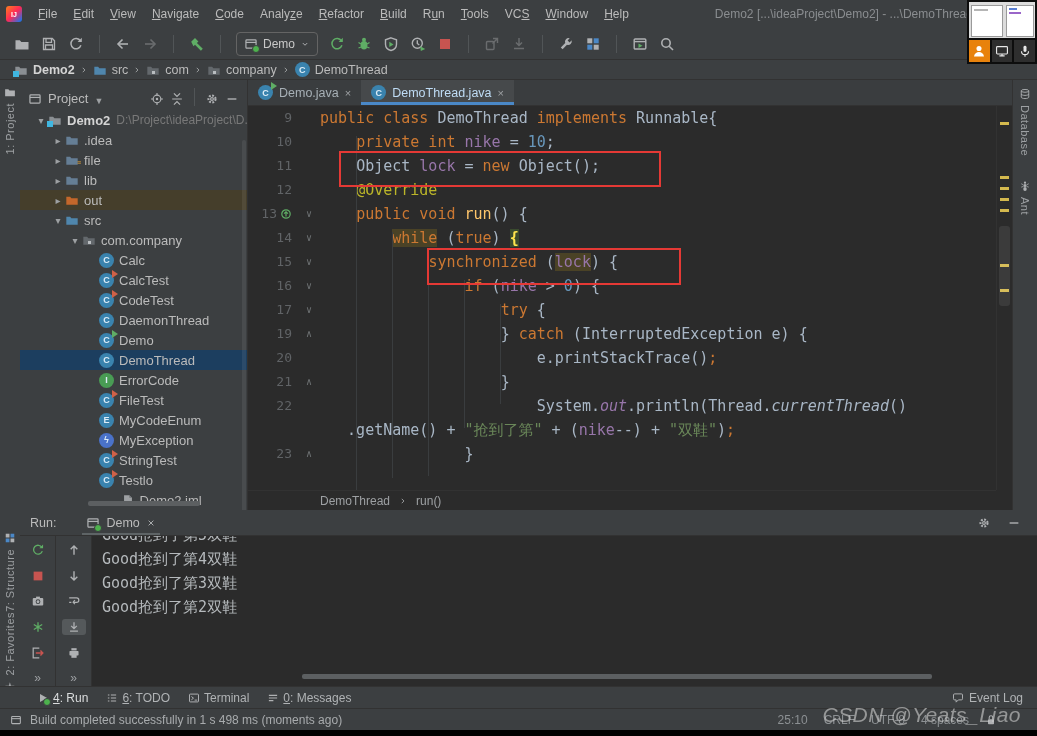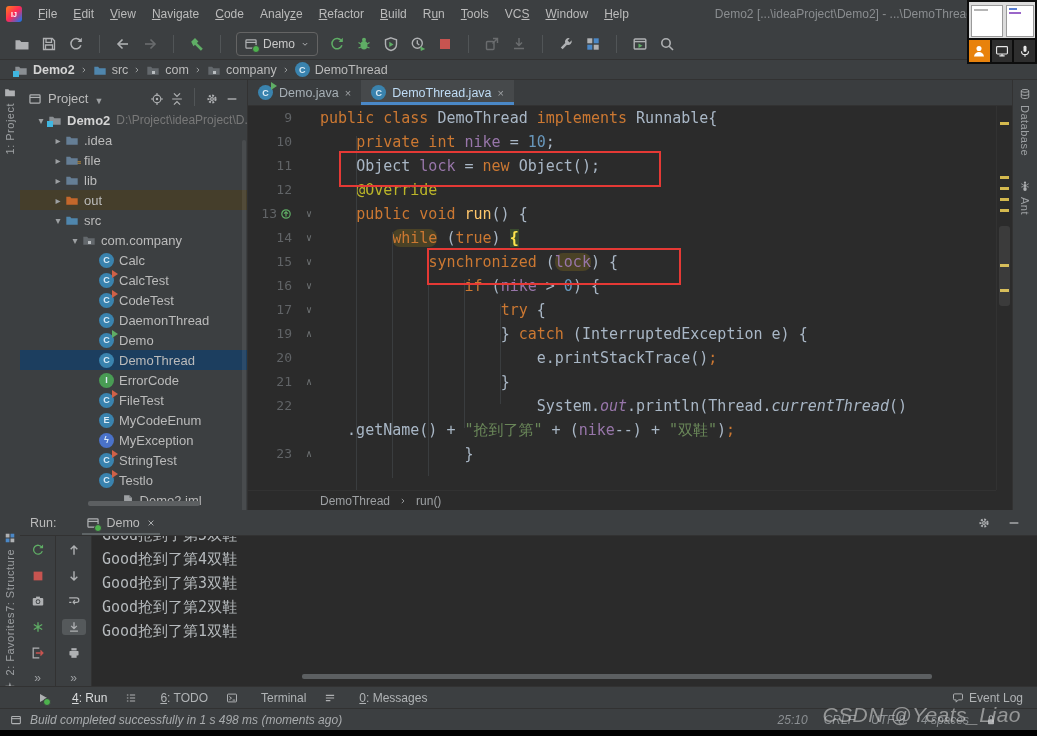--- a/index.html
+++ b/index.html
@@ -70,21 +70,21 @@
   .etab{height:25px;display:flex;align-items:center;gap:6px;padding:0 10px;font-size:12.5px;color:#a7b0b6;}
   .etab.active{background:#46494b;color:#bfdcf5;box-shadow:inset 0 -3px 0 #4a88c7;}
   .tclose{color:#9da0a3;font-size:11px;}
   #codewrap{position:absolute;left:0;top:26px;width:748px;height:384px;font-family:"DejaVu Sans Mono",monospace;}
   .cl{height:24px;line-height:24px;display:flex;}
   .lnum{width:44px;flex:none;text-align:right;padding-right:6px;color:#606366;font-size:13px;}
   .fold{width:22px;flex:none;text-align:center;color:#6e7274;font-size:10px;}
   .ctext{white-space:pre;font-size:15px;color:#a9b7c6;}
   .kw{color:#cc7832;} .fld{color:#9876aa;} .num{color:#6897bb;} .str{color:#6a8759;}
   .ann{color:#bbb529;} .mth{color:#ffc66b;} .ital{font-style:italic;} .fldi{color:#9876aa;font-style:italic;}
-  .hlw{background:#4a4226;border-radius:8px;}
+  .hlw{background:#4a4226;border-radius:0;}
   .br{background:#3a4b2e;color:#ffe64d;font-weight:bold;}
   .hint{background:#4c5052;color:#8e9294;border-radius:7px;padding:1px 5px;font:11.5px "Liberation Sans",sans-serif;}
   .ovr{margin-left:3px;vertical-align:-2px;}
   .guide{position:absolute;width:1px;background:#3a3d3f;}
   #edcrumb{position:absolute;left:0;top:410px;width:748px;height:20px;background:#2b2b2b;display:flex;align-items:center;
            gap:8px;padding-left:72px;font-size:12px;color:#9da0a3;border-top:1px solid #323232;box-sizing:border-box;}
   #stripe{position:absolute;left:748px;top:26px;width:16px;height:384px;background:#2b2b2b;border-left:1px solid #323232;box-sizing:border-box;}
   .mark{position:absolute;left:3px;width:9px;height:3px;background:#d4b94e;}
   .sthumb{position:absolute;left:2px;width:11px;height:80px;background:rgba(255,255,255,.08);border-radius:3px;}
   .redbox{position:absolute;border:2px solid #e53935;z-index:30;}
@@ -105,25 +105,25 @@
   .ribtn{width:24px;height:20px;display:flex;align-items:center;justify-content:center;border-radius:3px;color:#9da0a3;font-size:12px;}
   .ribtn.sel{background:#55595b;}
   #console{left:92px;top:536px;width:945px;height:150px;background:#2b2b2b;overflow:hidden;position:absolute;}
   .con-line{position:absolute;left:10px;height:24px;line-height:24px;white-space:pre;
             font:15px "DejaVu Sans Mono",monospace;color:#b5b9bc;}
   #conscroll{position:absolute;left:210px;top:138px;width:630px;height:5px;background:#5c5f61;border-radius:2px;}
 
   
   #bottombar{left:0;top:686px;width:1037px;height:22px;background:#3c3f41;border-top:1px solid #323232;box-sizing:border-box;
              display:flex;align-items:center;font-size:12px;color:#b0b3b5;}
-  .twbtn{display:flex;align-items:center;gap:23px;padding:0 9px;height:100%;justify-content:center;}
+  .twbtn{display:flex;align-items:center;gap:4px;padding:0 9px;height:100%;justify-content:center;}
   .twbtn.active{color:#dadcdd;}
   #eventlog{margin-left:auto;display:flex;align-items:center;gap:5px;padding-right:14px;}
   #statusbar{left:0;top:708px;width:1037px;height:22px;background:#3c3f41;border-top:1px solid #323232;box-sizing:border-box;
-             display:flex;align-items:center;font-size:12px;color:#a8abad;font-style:italic;}
+             display:flex;align-items:center;font-size:12px;color:#a8abad;}
   #status-msg{margin-left:8px;}
   #statusright{margin-left:auto;display:flex;align-items:center;gap:16px;padding-right:40px;color:#8c9093;}
   #watermark{position:absolute;right:16px;top:703px;font-size:21px;color:rgba(205,205,205,.62);z-index:40;letter-spacing:.5px;font-style:italic;}
   #blackband{left:0;top:730px;width:1037px;height:6px;background:#000;}
 
   
   #overlay{right:0;top:0;width:70px;height:64px;background:#0d0d0d;z-index:50;padding:2px;box-sizing:border-box;}
   #thumb{width:66px;height:36px;background:#dcdcdc;position:relative;overflow:hidden;}
   #thumb .w1{position:absolute;left:2px;top:3px;width:30px;height:30px;background:#fff;border:1px solid #9a9a9a;}
   #thumb .w2{position:absolute;left:37px;top:3px;width:26px;height:30px;background:#fff;border:1px solid #9a9a9a;}
@@ -949,21 +949,20 @@
         </div>
         <div class="ribtn">»</div>
       </div>
   </div>
   <div id="console" class="abs">
     <div id="conscroll"></div>
   <div class="con-line" style="top: -10px;">Good抢到了第5双鞋</div>
       <div class="con-line" style="top: 14px;">Good抢到了第4双鞋</div>
       <div class="con-line" style="top: 38px;">Good抢到了第3双鞋</div>
       <div class="con-line" style="top: 62px;">Good抢到了第2双鞋</div>
-      <div class="con-line" style="top: 86px;">Good抢到了第1双鞋</div>
     </div>
 
   <div id="bottombar" class="abs">
     <div style="width:28px"></div>
     <div id="twbtns" style="display:flex;height:100%">
         <div class="twbtn active">
           <span class="rel">
             <svg class="ic s12">
               <use href="#i-play"></use>
             </svg>

